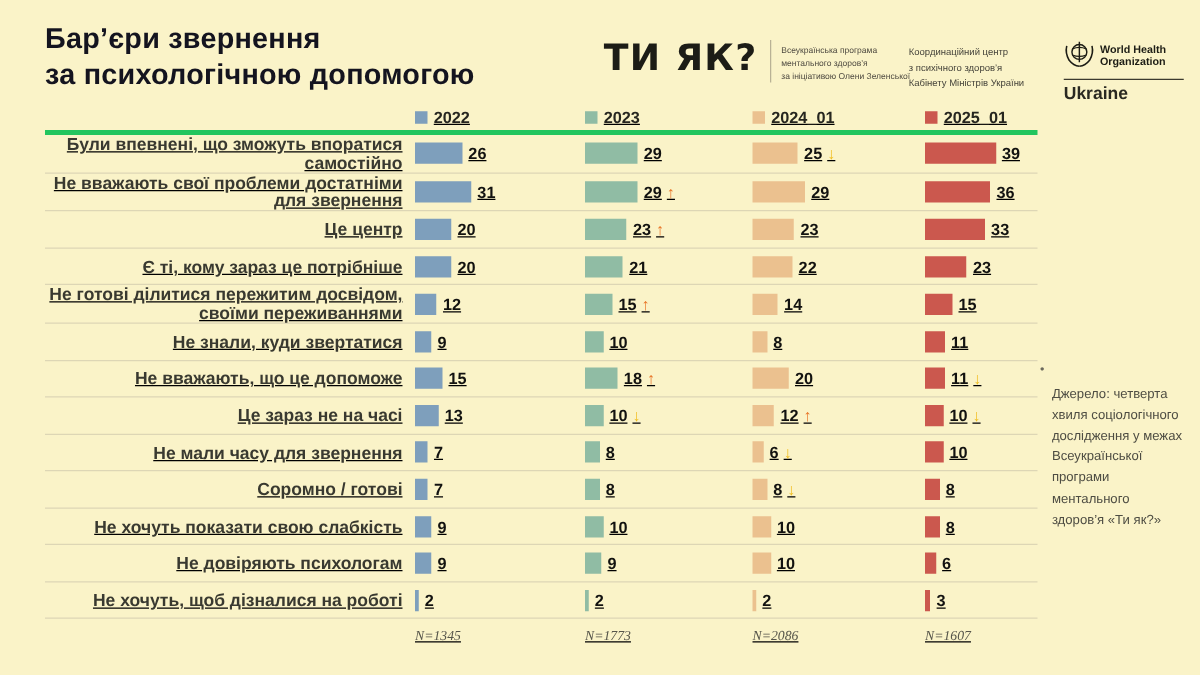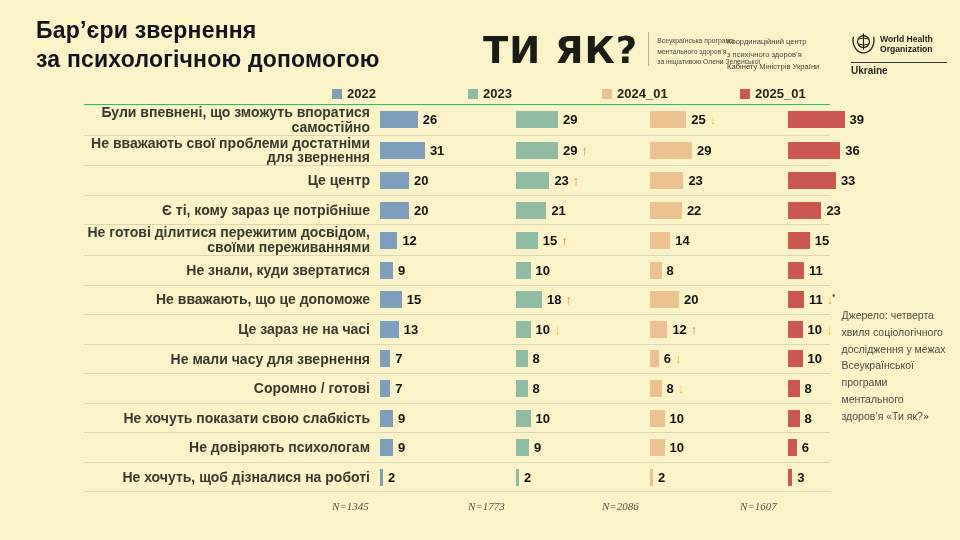--- a/index.html
+++ b/index.html
@@ -15,51 +15,51 @@
   
   .title {
     position: absolute; left: 36px; top: 16px;
     font-size: 23px; font-weight: 800; color: #14141f;
     line-height: 1.28; letter-spacing: 0.2px;
   }
 
   
   .tyyak { position: absolute; left: 483px; top: 32px; display: flex; align-items: flex-start; }
   .tyyak-word {
-    font-size: 37px; font-weight: 800; color: #1c1c16; letter-spacing: 1px;
+    font-size: 29px; font-weight: 800; color: #1c1c16; letter-spacing: 1px;
     font-family: "DejaVu Sans", sans-serif; line-height: 1;
   }
   .tyyak-divider { width: 1px; height: 34px; background: #b9b295; margin: 0 8px 0 10px; }
   .tyyak-tagline {
     font-size: 6.8px; color: #4e4a40; line-height: 1.55; padding-top: 4px;
     white-space: pre-line;
   }
   .coord {
     position: absolute; left: 727px; top: 36px;
     font-size: 7.6px; color: #45433a; line-height: 1.65; white-space: pre-line;
   }
   .who { position: absolute; left: 851px; top: 30px; width: 96px; }
   .who-top { display: flex; align-items: center; gap: 4px; }
   .who-name { font-size: 8.6px; font-weight: 800; color: #1d1d15; line-height: 1.15; white-space: pre-line; }
   .who-rule { border: none; border-top: 1px solid #3c3a2e; margin: 3px 0 2px 0; }
-  .who-country { font-size: 10px; color: #2a2921; font-weight: 600; }
+  .who-country { font-size: 14px; color: #2a2921; font-weight: 600; }
 
   
-  .chart { position: absolute; left: 36px; top: 86px; width: 794px; }
+  .chart { position: absolute; left: 36px; top: 86px; width: 794px; text-decoration: underline; }
   .grid-row {
     display: grid;
     grid-template-columns: 296px 136px 134px 138px 90px;
     align-items: center;
   }
   .legend-row { margin-bottom: 3px; }
   .legend-item { display: flex; align-items: center; gap: 5px; }
   .legend-swatch { width: 10px; height: 10px; display: inline-block; }
   .legend-label { font-size: 13px; font-weight: 800; color: #26261f; }
 
-  .rows { border-top: 1px solid #22c55e; margin-left: 48px; }
+  .rows { border-top: 4px solid #22c55e; }
   .row { min-height: 29.55px; border-bottom: 1px solid #ddd6b5; }
   .row-label {
     font-size: 14px; font-weight: 700; color: #393930;
     text-align: right; padding-right: 10px; line-height: 1.06;
   }
   .bar-cell { display: flex; align-items: center; height: 100%; }
   .bar { height: 17px; flex: 0 0 auto; }
   .bar-value { font-size: 13px; font-weight: 800; color: #121210; margin-left: 5px; }
   .trend-arrow { font-size: 13px; font-weight: 800; margin-left: 4px; line-height: 1; }
   .trend-arrow.up { color: #e8772a; }

